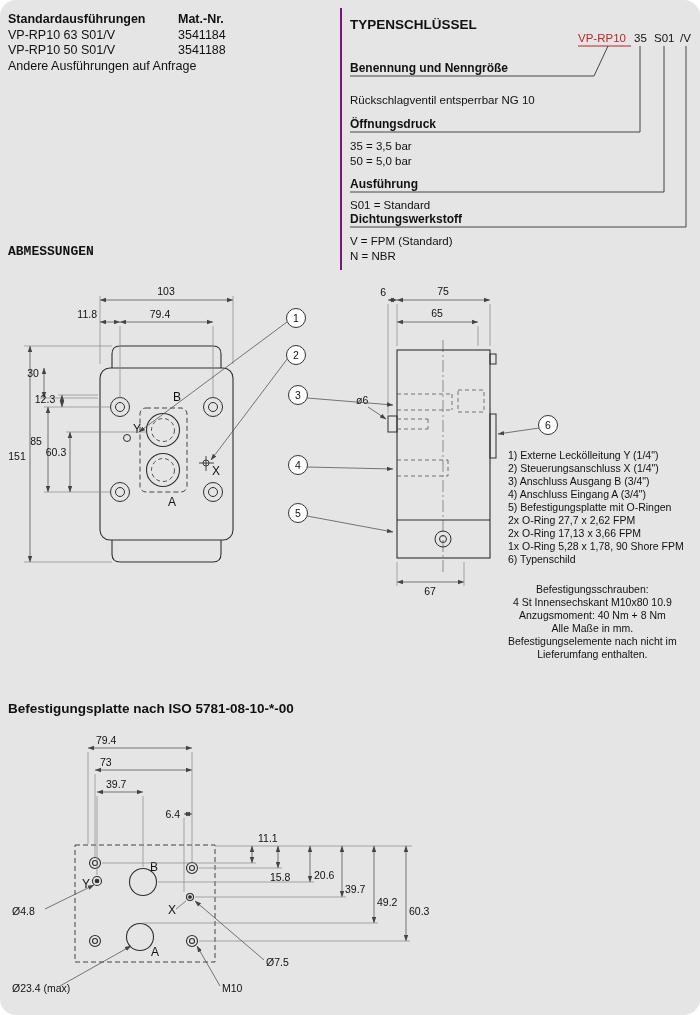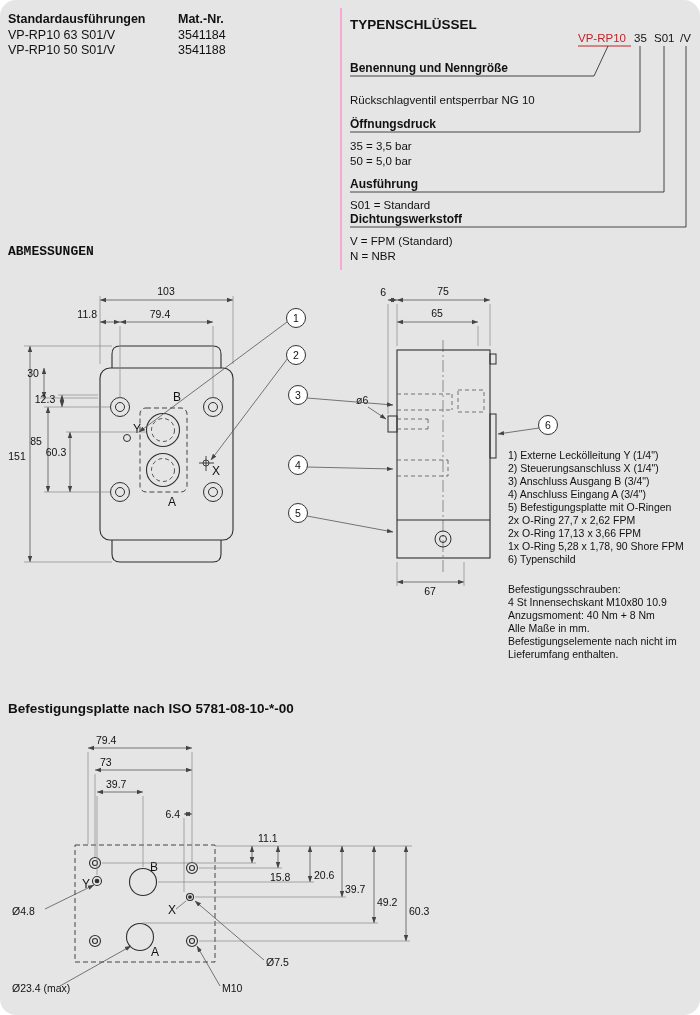--- a/index.html
+++ b/index.html
@@ -11,55 +11,56 @@
   .bold { font-weight:bold; }
   
   .std-block { position:absolute; left:8px; top:12px; width:330px; font-size:12.5px; line-height:15.5px; }
   .std-block .row { display:flex; }
   .col-name { width:170px; }
   
   .section-title { position:absolute; font-weight:bold; font-size:13px; }
   .abm { left:8px; top:244px;font-family:Liberation Mono, monospace; }
   .plate-title { left:8px; top:701px; font-size:13.5px; }
   
-  .typekey-block { position:absolute; left:340px; top:8px; width:358px; height:262px; border-left:2px solid #f9a8d4; }
+  .typekey-block { position:absolute; left:340px; top:8px; width:358px; height:262px; border-left:2px solid #701a75; }
   svg text { font-family:"Liberation Sans", sans-serif; fill:#111; }
   .tk-title { font-size:13.5px; font-weight:bold; }
   .tk-label { font-size:12px; font-weight:bold; }
   .tk-val { font-size:11.5px; }
   .tk-code { font-size:11.5px; }
   .tk-code-red { font-size:11.5px; fill:#c02428; }
   
   svg.drawing-main { position:absolute; left:0; top:278px; }
   svg.drawing-plate { position:absolute; left:0; top:725px; }
   .dim { font-size:10.5px; fill:#111; }
   .lbl { font-size:12px; fill:#111; }
   
   .legend { position:absolute; left:508px; top:449px; font-size:10.5px; line-height:13px; white-space:nowrap; }
-  .notes  { position:absolute; left:508px; top:583px; font-size:10.5px; line-height:13px; white-space:nowrap; }
+  .notes  { position:absolute; left:508px; top:583px; font-size:10.5px; line-height:13px; white-space:nowrap;text-align:center; }
   .legend span, .notes span { display:block; }
 </style>
 </head>
 <body>
 
 <div class="page">
 
   <section class="std-block">
     <div class="row">
       <span class="col-name bold">Standardausführungen</span>
       <span class="col-mat bold">Mat.-Nr.</span>
     </div>
     <div class="row">
       <span class="col-name">VP-RP10 63 S01/V</span>
       <span class="col-mat">3541184</span>
     </div>
     <div class="row">
       <span class="col-name">VP-RP10 50 S01/V</span>
       <span class="col-mat">3541188</span>
     </div>
+    <div class="row">Andere Ausführungen auf Anfrage</div>
   </section>
 
   <section class="typekey-block">
     <svg width="356" height="260" viewBox="0 0 356 260">
       <text class="tk-title" x="8" y="21">TYPENSCHLÜSSEL</text>
 
       <text class="tk-code-red" x="236" y="34">VP-RP10</text>
       <text class="tk-code" x="292" y="34">35</text>
       <text class="tk-code" x="312" y="34">S01</text>
       <text class="tk-code" x="338" y="34">/V</text>

